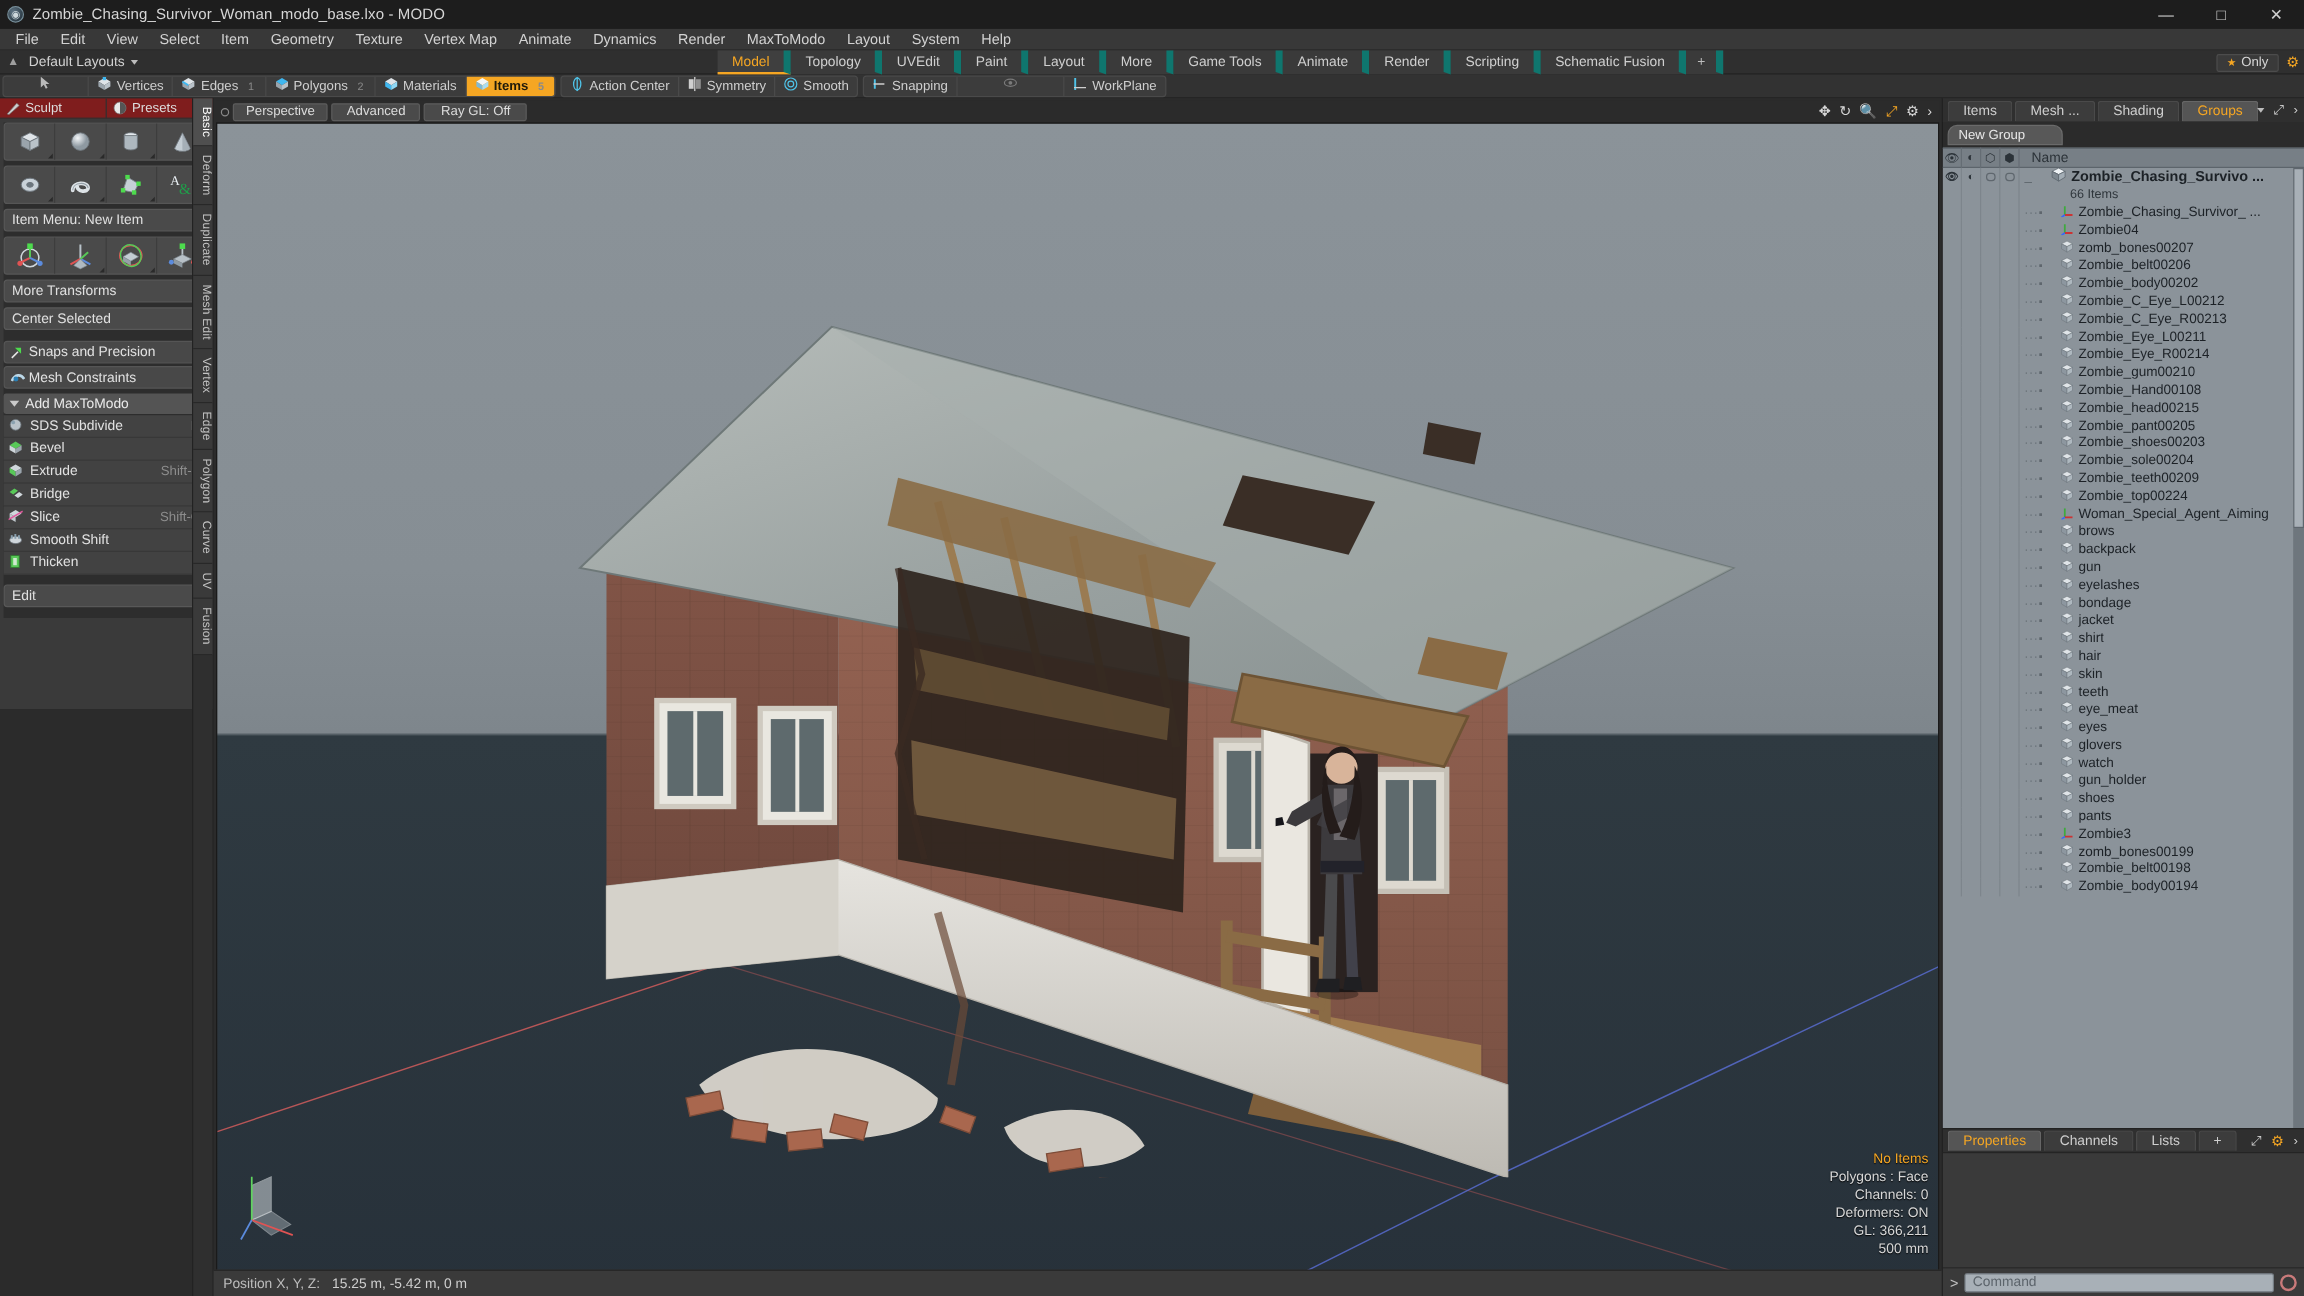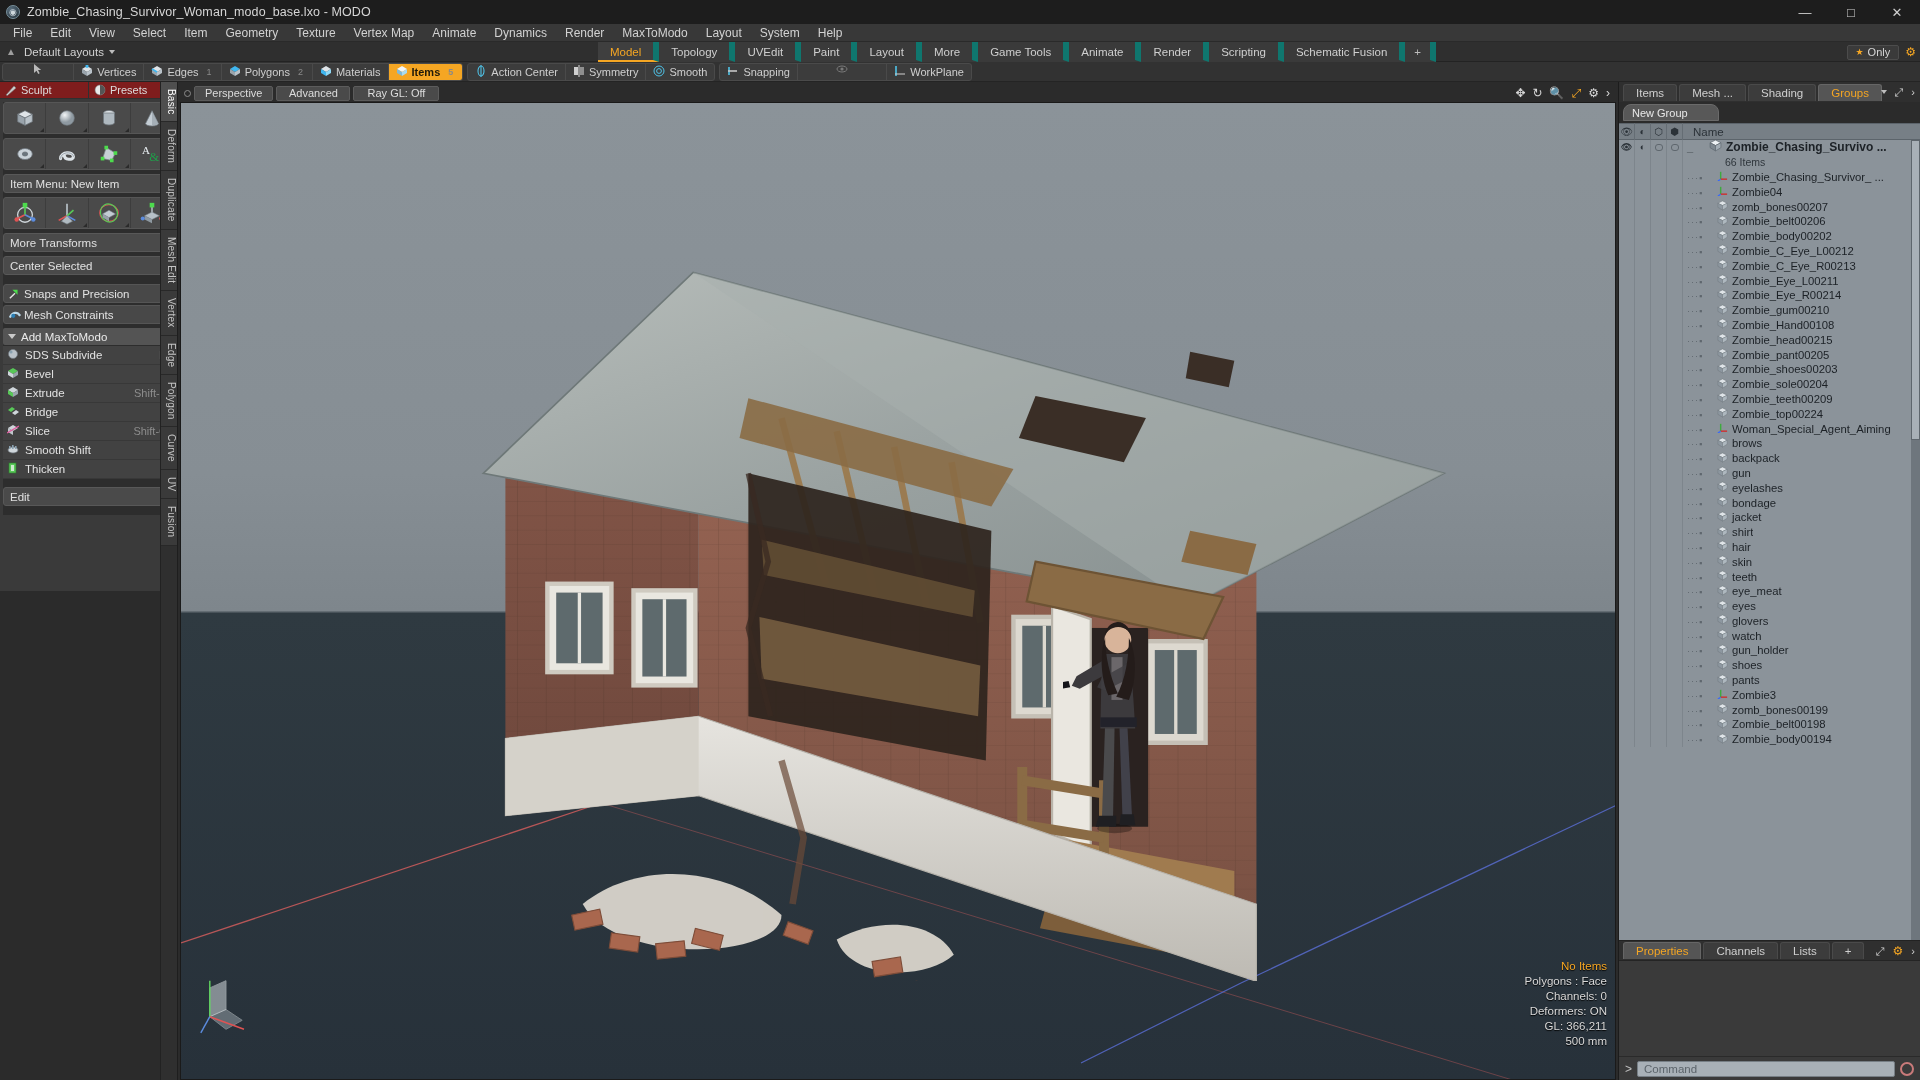--- a/index.html
+++ b/index.html
@@ -774,20 +774,24 @@
         <div class="vp-info">
           <div class="hi">No Items</div>
           <div>Polygons : Face</div>
           <div>Channels: 0</div>
           <div>Deformers: ON</div>
           <div>GL: 366,211</div>
           <div>500 mm</div>
         </div>
       </div>
 
+      <div class="vp-status">
+        <span class="lbl">Position X, Y, Z:</span>
+        <span>15.25 m, -5.42 m, 0 m</span>
+      </div>
     </div>
 
     <div class="rightpanel">
       <div class="rp-tabs" id="rptabs">
         <div class="rp-tab">Items</div>
           <div class="rp-tab">Mesh ...</div>
           <div class="rp-tab">Shading</div>
           <div class="rp-tab active">Groups</div>
           <div class="rp-tabicons">
           <span class="caret"></span>

